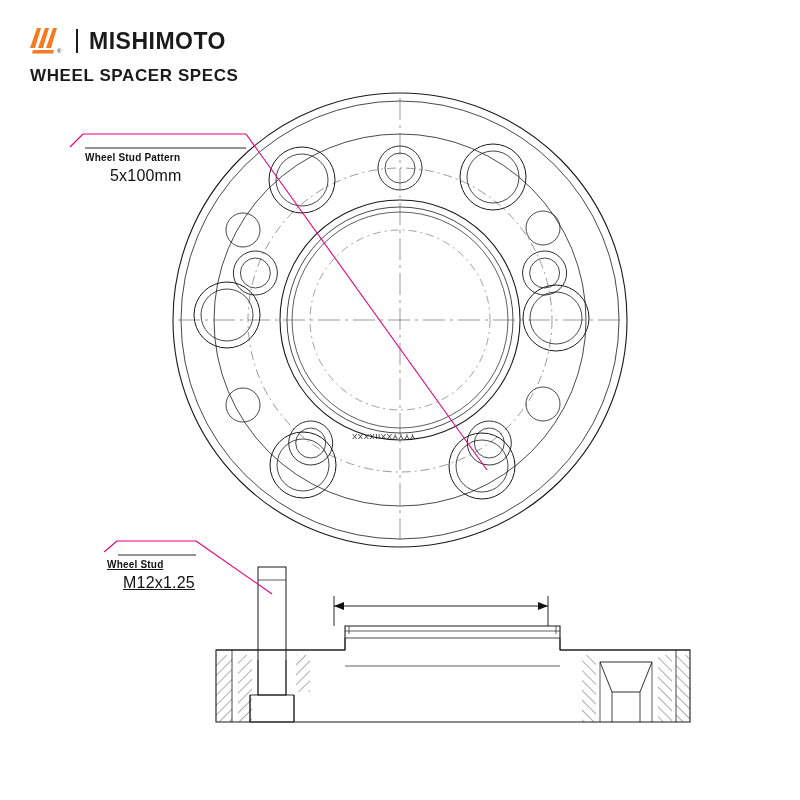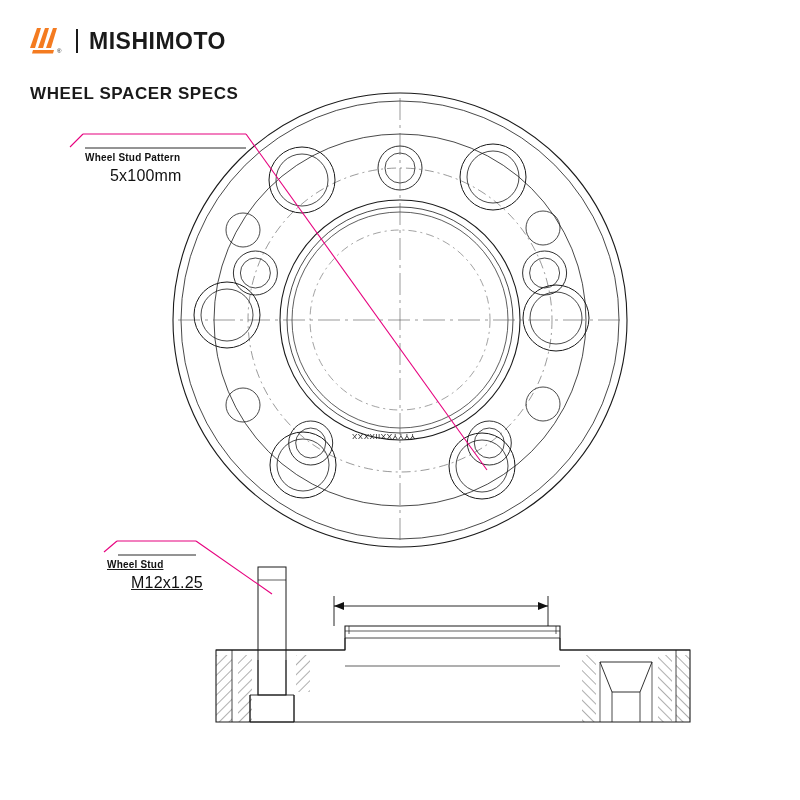--- a/index.html
+++ b/index.html
@@ -48,21 +48,21 @@
     margin-right: 11px;
   }
   .brand-name {
     font-size: 23px;
     font-weight: bold;
     letter-spacing: 0.5px;
     color: #1a1a1a;
     line-height: 1;
   }
   .doc-subtitle {
-    margin-top: 28px;
+    margin-top: 10px;
     font-size: 17px;
     font-weight: bold;
     letter-spacing: 0.6px;
     color: #1a1a1a;
   }
   
   .callout {
     position: absolute;
   }
   .callout .c-title {
@@ -76,21 +76,21 @@
   .callout .c-value {
     font-size: 16px;
     color: #111;
     white-space: nowrap;
     margin-top: 4px;
     letter-spacing: 0.2px;
   }
   .callout-stud-pattern { left: 85px; top: 124px; }
   .callout-stud-pattern .c-value { margin-left: 25px; }
   .callout-wheel-stud { left: 107px; top: 531px; text-decoration: underline; }
-  .callout-wheel-stud .c-value { margin-left: 24px; }
+  .callout-wheel-stud .c-value { margin-left: 16px; }
   .callout-center-bore {
     left: 330px;
     top: 586px;
     width: 222px;
     text-align: center;
   }
   .callout-center-bore .c-value { margin-top: 5px; }
   .engrave {
     position: absolute;
     left: 352px;

